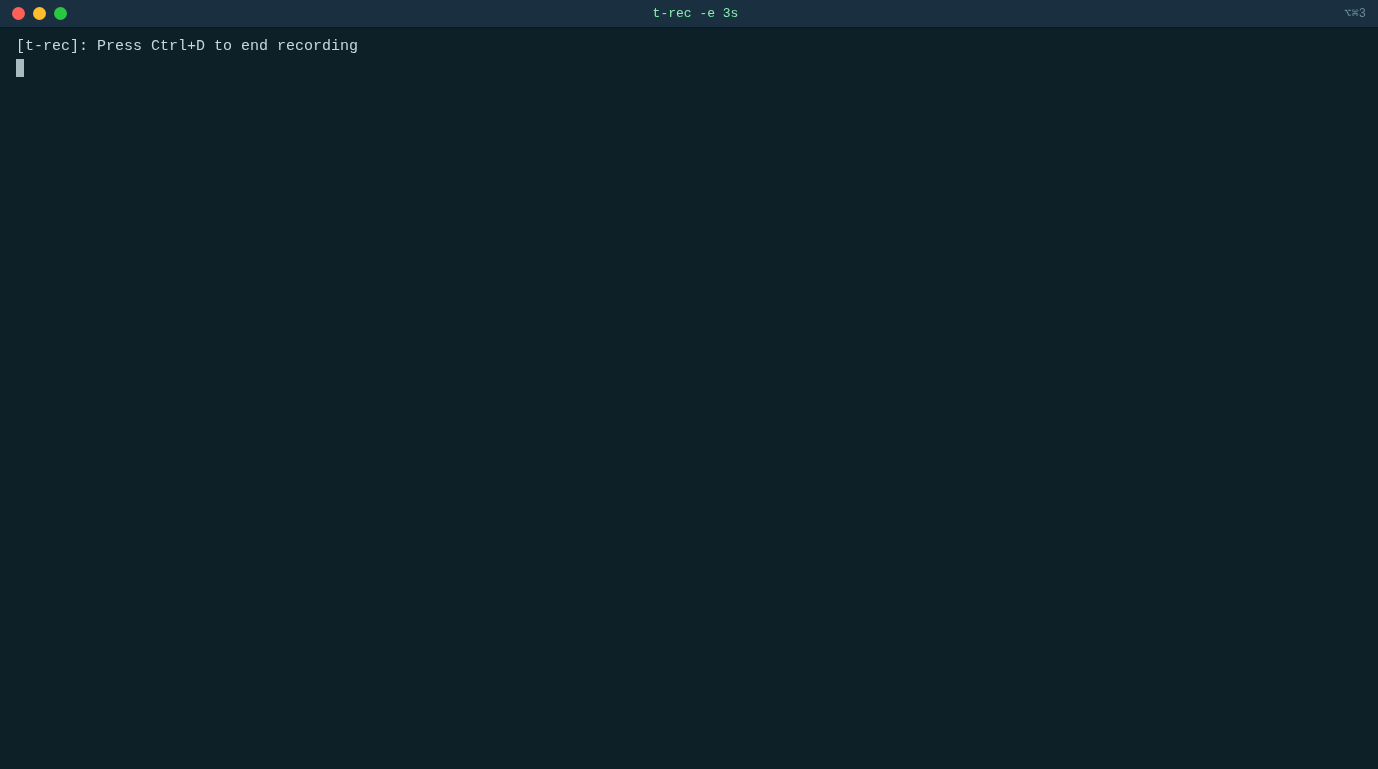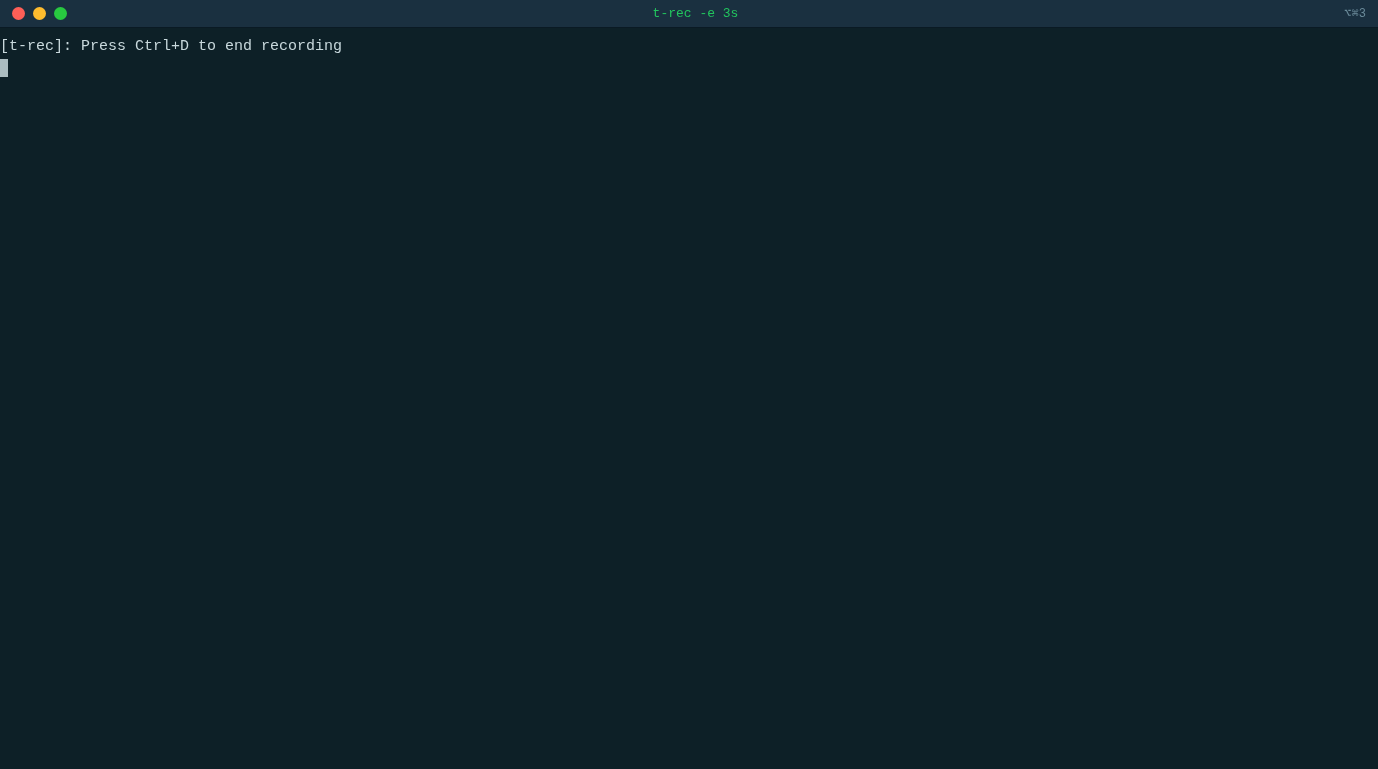--- a/index.html
+++ b/index.html
@@ -56,39 +56,39 @@
     .btn-maximize {
       width: 13px;
       height: 13px;
       border-radius: 50%;
       background: #28c840;
       border: none;
       cursor: pointer;
     }
 
     .titlebar-title {
-      color: #22c55e;
+      color: #86efac;
       font-size: 13px;
       font-family: 'Menlo', 'Monaco', 'Courier New', monospace;
       font-weight: 400;
       margin-left: 13px;
     }
 
     .titlebar-shortcut {
       position: absolute;
       right: 12px;
       color: #6a8a99;
       font-size: 12px;
     }
 
     .terminal-body {
       width: 100%;
       height: calc(769px - 28px);
       background: #0d2027;
-      padding: 8px 0;
+      padding: 8px 16px;
       position: relative;
     }
 
     .terminal-line {
       color: #c8d8dc;
       font-size: 15px;
       line-height: 1.4;
       font-family: 'Menlo', 'Monaco', 'Courier New', monospace;
       white-space: pre;
       margin-bottom: 2px;

